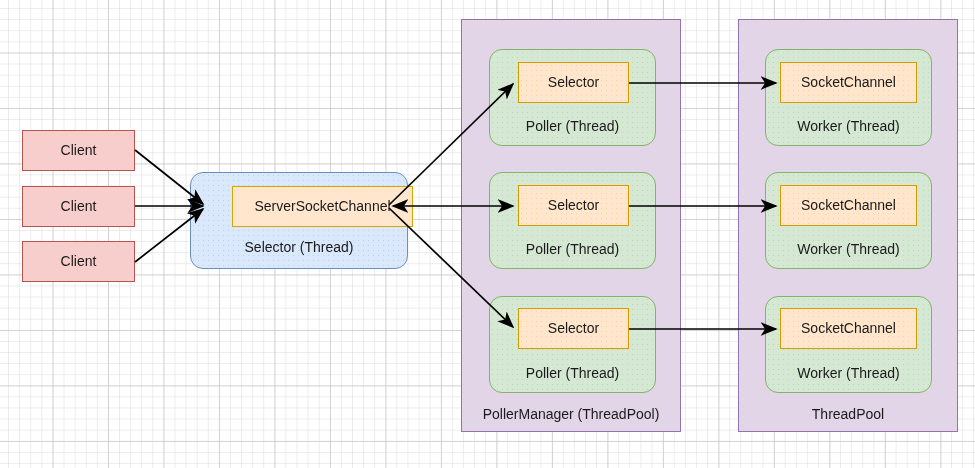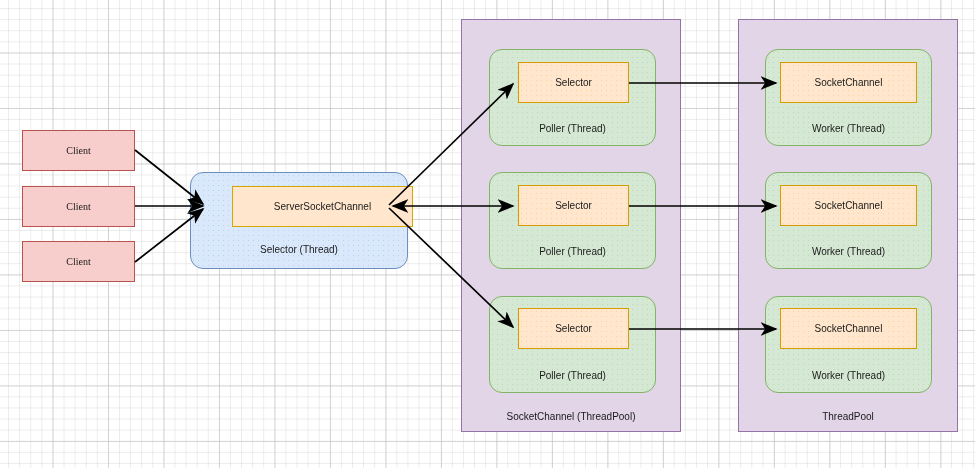--- a/index.html
+++ b/index.html
@@ -36,29 +36,28 @@
     z-index: 5;
   }
   .node {
     position: absolute;
     box-sizing: border-box;
     display: flex;
     align-items: center;
     justify-content: center;
     text-align: center;
     color: #1a1a1a;
-    font-size: 10px;
+    font-size: 14px;
     line-height: 1.2;
   }
   
   .client-box {
     background: #f8cecc;
     border: 1.4px solid #b85450;
     z-index: 3;
-    font-family: Liberation Serif, serif;
   }
   
   .acceptor-box {
     background: #dae8fc;
     border: 1.4px solid #6c8ebf;
     border-radius: 13px;
     z-index: 2;
     align-items: flex-end;
     justify-content: center;
     padding-bottom: 12px;
@@ -138,21 +137,21 @@
   </div>
 
   <div class="node acceptor-box" style="left:190px; top:172px; width:218px; height:97px;">
     <span>Selector (Thread)</span>
   </div>
   <div class="node leaf-box ssc" style="left:208px; top:186px; width:181px; height:41px;margin-left:24px;">
     <span>ServerSocketChannel</span>
   </div>
 
   <div class="node group-box" style="left:461px; top:19px; width:220px; height:413px;">
-    <span>SocketChannel (ThreadPool)</span>
+    <span>PollerManager (ThreadPool)</span>
   </div>
 
   <div class="node thread-box" style="left:489px; top:49px; width:167px; height:97px;">
     <span>Poller (Thread)</span>
   </div>
   <div class="node leaf-box" style="left:518px; top:62px; width:111px; height:41px;">
     <span>Selector</span>
   </div>
 
   <div class="node thread-box" style="left:489px; top:172px; width:167px; height:97px;">

